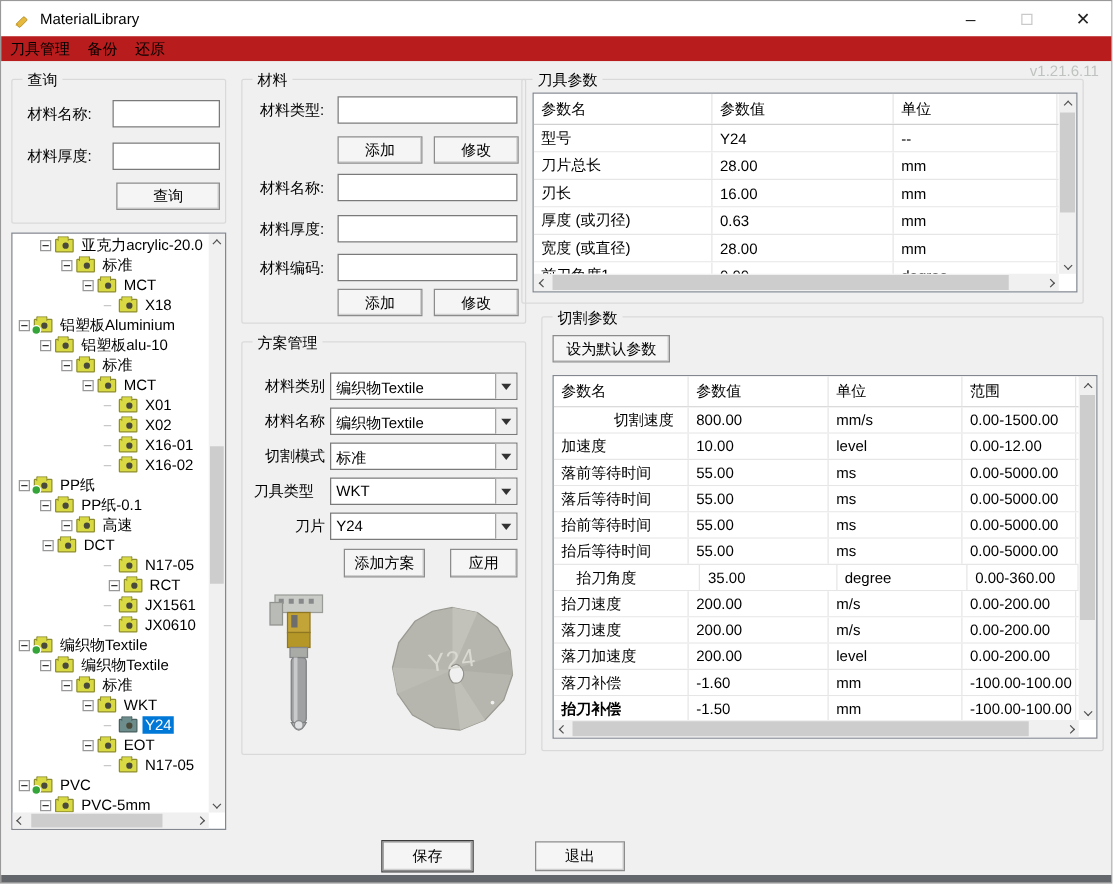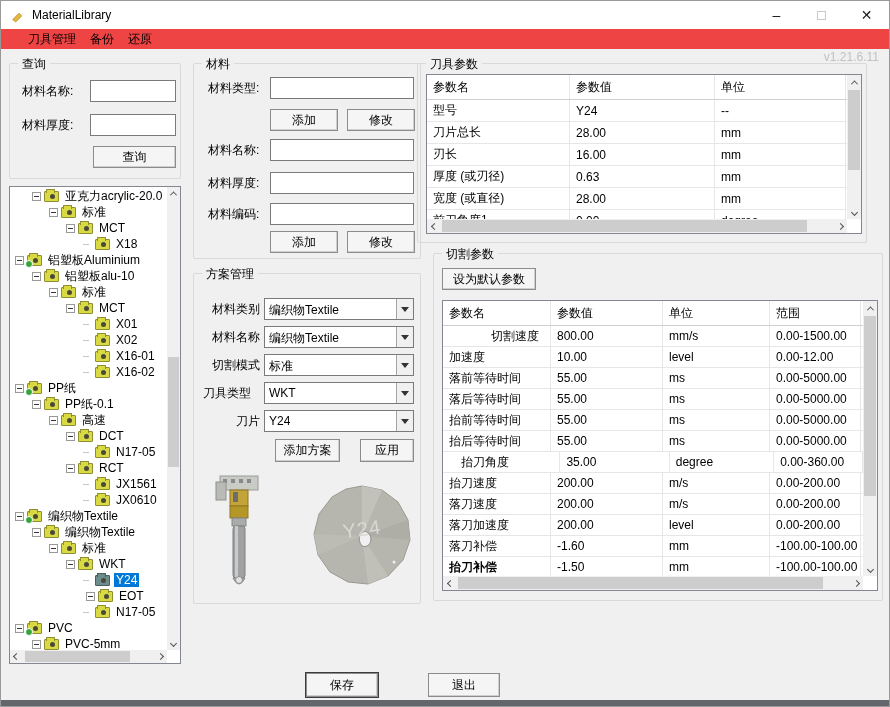--- a/index.html
+++ b/index.html
@@ -9,21 +9,21 @@
 
   
   .titlebar { position:absolute; top:0; left:0; right:0; height:28px; background:#fff; display:flex; align-items:center; }
   .app-icon { width:16px; height:16px; margin:0 6px 0 9px; }
   .title-text { font-size:12px; color:#000; }
   .win-controls { margin-left:auto; display:flex; height:100%; }
   .win-btn { width:45px; height:28px; display:flex; align-items:center; justify-content:center; font-size:14px; color:#222; }
   .win-btn.disabled { color:#c9c9c9; }
 
   
-  .menubar { position:absolute; top:28px; left:0; right:0; height:20px; background:#ef4444; display:flex; align-items:center; padding-left:20px; }
+  .menubar { position:absolute; top:28px; left:0; right:0; height:20px; background:#b91c1c; display:flex; align-items:center; padding-left:0; }
   .menu-item { padding:0 7px; height:20px; line-height:20px; }
 
   
   .client { position:absolute; top:48px; left:0; right:0; bottom:6px; background:#f0f0f0; }
   .version { position:absolute; top:1px; right:10px; color:#bfc3bf; font-size:12px; }
   .bottom-strip { position:absolute; left:0; right:0; bottom:0; height:6px; background:#63666a; }
 
   
   .groupbox { position:absolute; border:1px solid #d9d9d9; border-radius:2px; }
   .gb-label { position:absolute; top:-8px; left:8px; background:#f0f0f0; padding:0 4px; font-size:12px; color:#000; }
@@ -191,31 +191,31 @@
           <div class="tree-row" style="padding-left: 22px;">
             <span class="expander"></span>
             <span class="node-icon"></span>
             <span class="tree-label">PP纸-0.1</span>
           </div>
           <div class="tree-row" style="padding-left: 39px;">
             <span class="expander"></span>
             <span class="node-icon"></span>
             <span class="tree-label">高速</span>
           </div>
-          <div class="tree-row" style="padding-left: 56px;">
+          <div class="tree-row" style="padding-left: 24px;">
             <span class="expander"></span>
             <span class="node-icon"></span>
             <span class="tree-label">DCT</span>
           </div>
           <div class="tree-row" style="padding-left: 73px;">
             <span class="leaf-dash"></span>
             <span class="node-icon"></span>
             <span class="tree-label">N17-05</span>
           </div>
-          <div class="tree-row" style="padding-left: 56px;">
+          <div class="tree-row" style="padding-left: 56px; justify-content: center;">
             <span class="expander"></span>
             <span class="node-icon"></span>
             <span class="tree-label">RCT</span>
           </div>
           <div class="tree-row" style="padding-left: 73px;">
             <span class="leaf-dash"></span>
             <span class="node-icon"></span>
             <span class="tree-label">JX1561</span>
           </div>
           <div class="tree-row" style="padding-left: 73px;">
@@ -243,21 +243,21 @@
           <div class="tree-row" style="padding-left: 56px;">
             <span class="expander"></span>
             <span class="node-icon"></span>
             <span class="tree-label">WKT</span>
           </div>
           <div class="tree-row selected" style="padding-left: 73px;">
             <span class="leaf-dash"></span>
             <span class="node-icon teal"></span>
             <span class="tree-label">Y24</span>
           </div>
-          <div class="tree-row" style="padding-left: 56px; margin-left: 20px;">
+          <div class="tree-row" style="padding-left: 56px;">
             <span class="expander"></span>
             <span class="node-icon"></span>
             <span class="tree-label">EOT</span>
           </div>
           <div class="tree-row" style="padding-left: 73px;">
             <span class="leaf-dash"></span>
             <span class="node-icon"></span>
             <span class="tree-label">N17-05</span>
           </div>
           <div class="tree-row" style="padding-left: 5px;">

